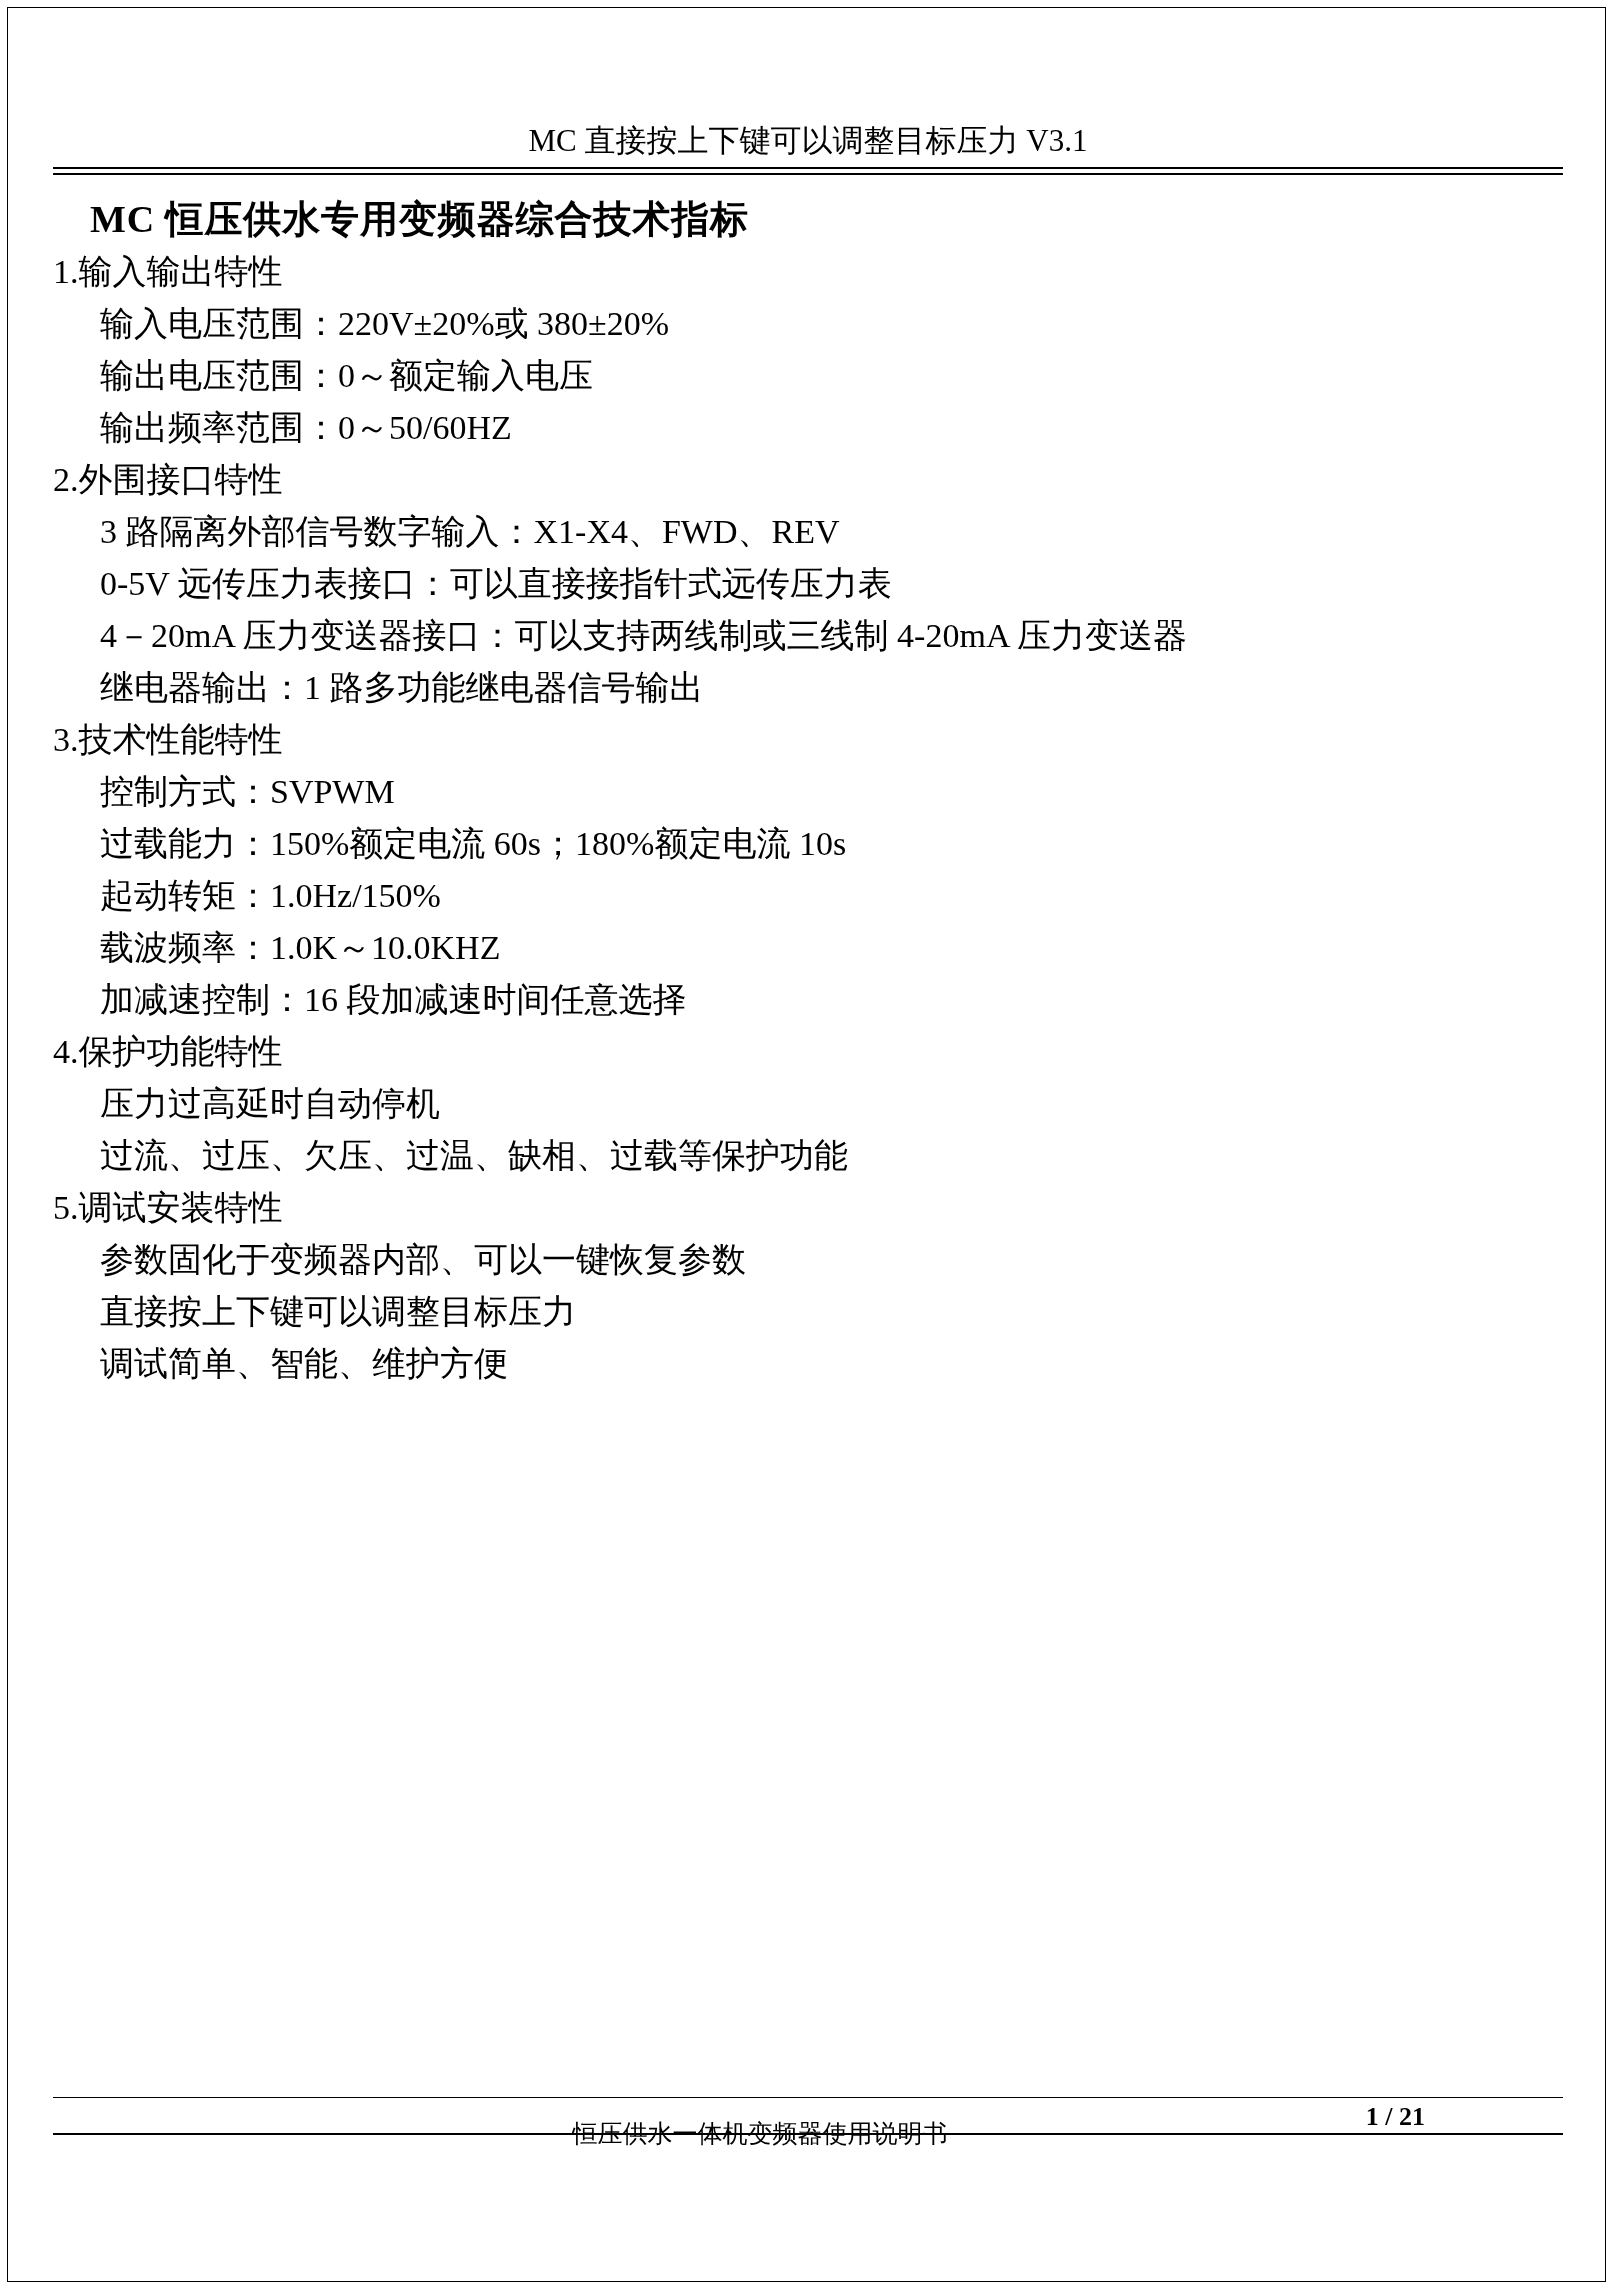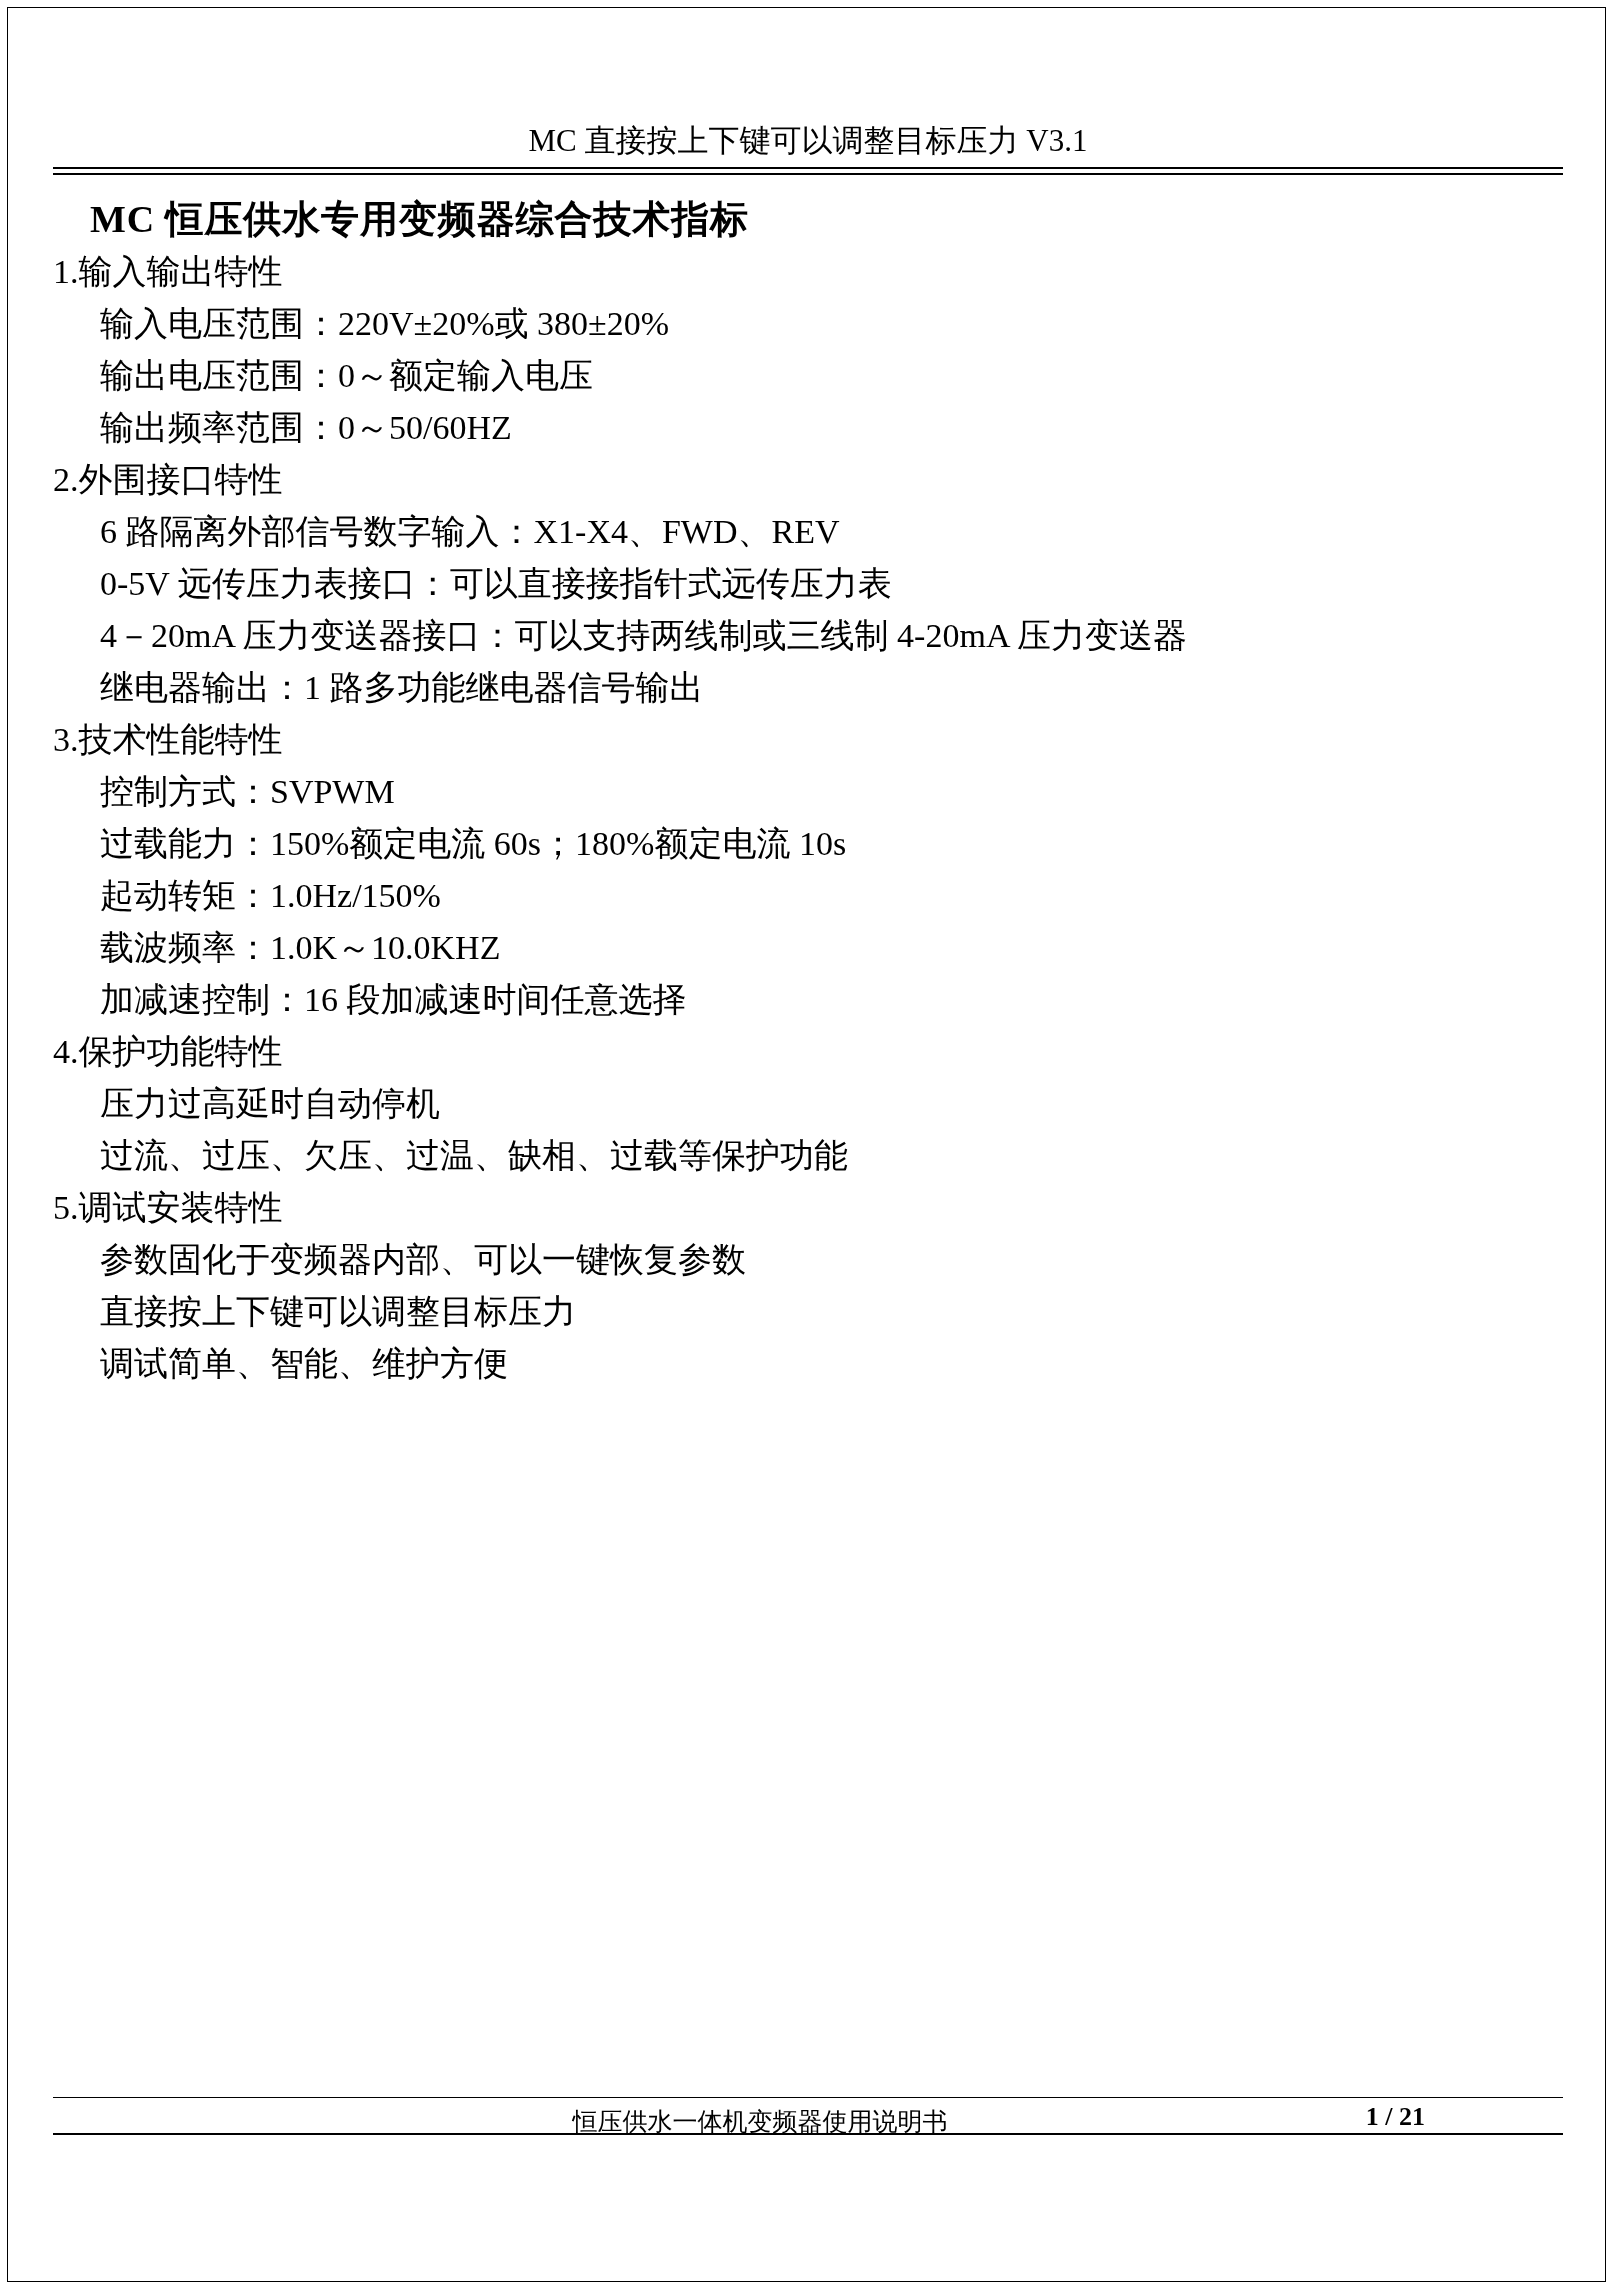--- a/index.html
+++ b/index.html
@@ -77,21 +77,21 @@
     top: 2097px;
     height: 38px;
     box-sizing: border-box;
     border-top: 0.9px solid #000000;
     border-bottom: 2.8px solid #000000;
   }
   .footer-text {
     position: absolute;
     left: 0;
     right: 0;
-    top: 11px;
+    top: 23px;
     text-align: center;
     transform: translateX(-48px);
     font-size: 25px;
     line-height: 25px;
     white-space: nowrap;
   }
   .footer-page-number {
     position: absolute;
     right: 138px;
     top: 5.5px;
@@ -111,21 +111,21 @@
 
 <div class="doc-title">MC 恒压供水专用变频器综合技术指标</div>
 
 <div class="body-text">
   <div class="sec-head">1.输入输出特性</div>
   <div class="sec-item">输入电压范围：220V±20%或 380±20%</div>
   <div class="sec-item">输出电压范围：0～额定输入电压</div>
   <div class="sec-item">输出频率范围：0～50/60HZ</div>
 
   <div class="sec-head">2.外围接口特性</div>
-  <div class="sec-item">6 路隔离外部信号数字输入：X1-X4、FWD、REV</div>
+  <div class="sec-item">3 路隔离外部信号数字输入：X1-X4、FWD、REV</div>
   <div class="sec-item">0-5V 远传压力表接口：可以直接接指针式远传压力表</div>
   <div class="sec-item">4－20mA 压力变送器接口：可以支持两线制或三线制 4-20mA 压力变送器</div>
   <div class="sec-item">继电器输出：1 路多功能继电器信号输出</div>
 
   <div class="sec-head">3.技术性能特性</div>
   <div class="sec-item">控制方式：SVPWM</div>
   <div class="sec-item">过载能力：150%额定电流 60s；180%额定电流 10s</div>
   <div class="sec-item">起动转矩：1.0Hz/150%</div>
   <div class="sec-item">载波频率：1.0K～10.0KHZ</div>
   <div class="sec-item">加减速控制：16 段加减速时间任意选择</div>

